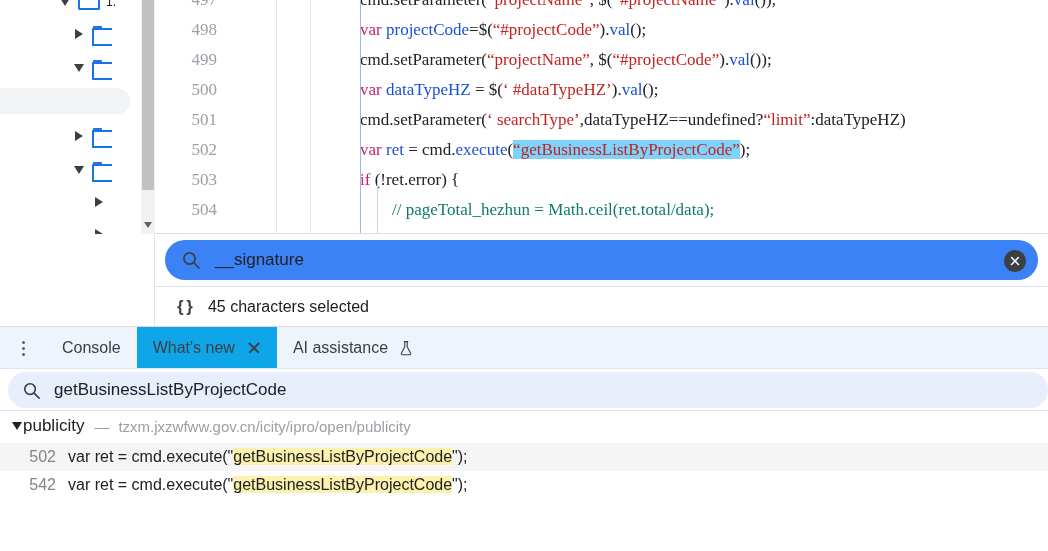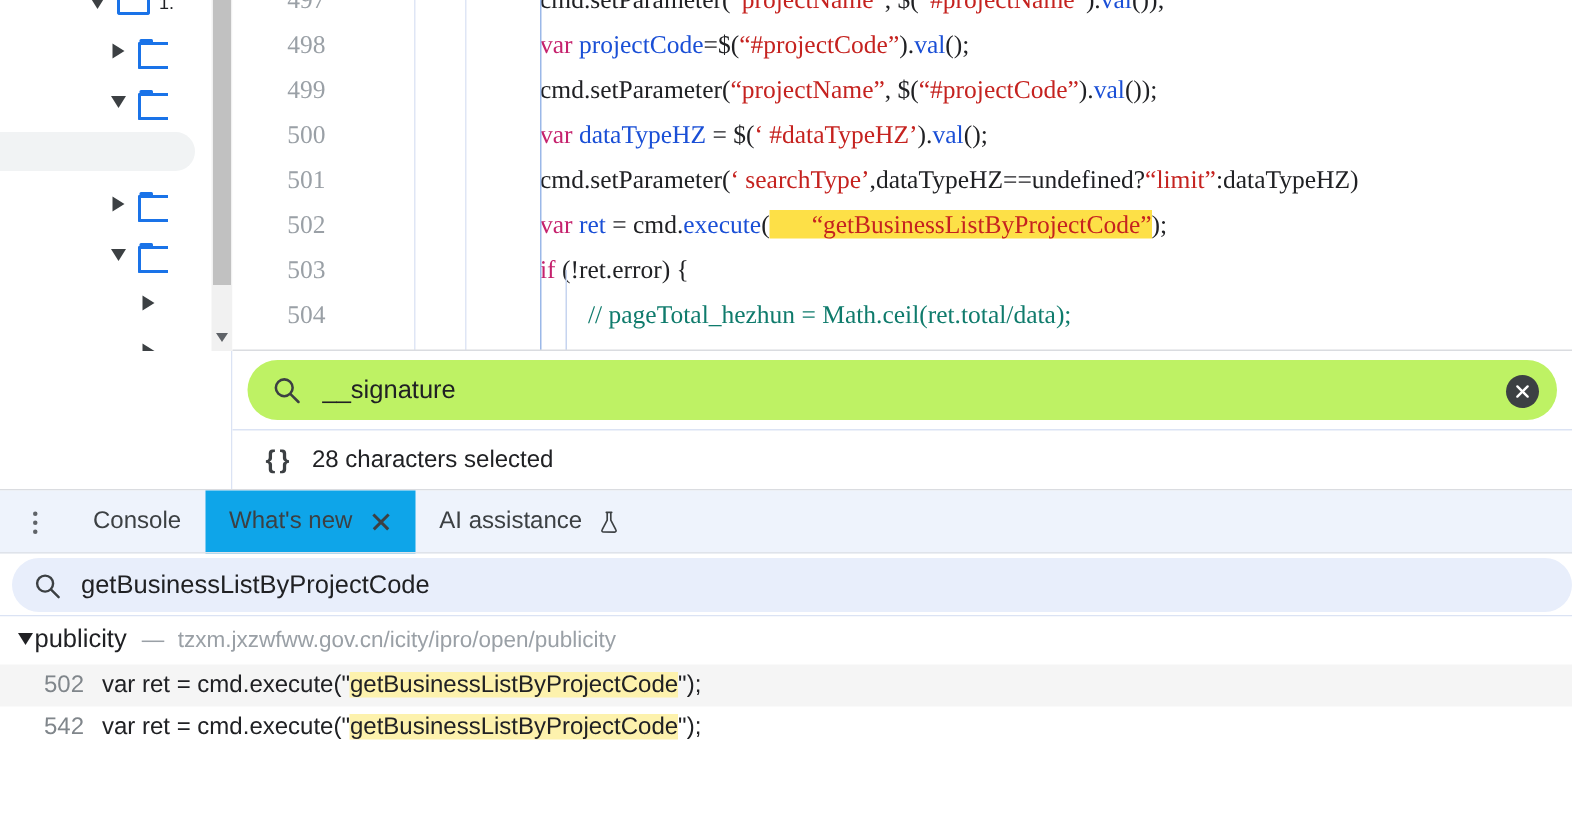--- a/index.html
+++ b/index.html
@@ -46,26 +46,26 @@
   .code-line { position:absolute; left:0; width:893px; height:30px; line-height:30px; white-space:pre;
                font-family:"Liberation Serif", serif; font-size:17px; color:#202124; }
   .lnum { position:absolute; left:0; width:62px; text-align:right; color:#9aa0a6; font-family:"Liberation Serif", serif; font-size:17px; }
   .ctext { position:absolute; left:205px; white-space:pre; }
   .guide { position:absolute; width:1px; background:#c6d4ef; }
   .kw   { color:#c5226d; }
   .id   { color:#1a4fd6;margin-top:23px; }
   .str  { color:#c5221f; }
   .plain{ color:#202124; }
   .cmt  { color:#0f7b6c; }
-  .hl-sel { background:#fde047;padding-left:28px; }
+  .hl-sel { background:#7dd3fc; }
   .editor-bottom-line { position:absolute; left:155px; top:233px; width:893px; height:1px; background:#dadce0; }
 
   
   .overlay { position:absolute; left:155px; top:234px; width:893px; height:92px; background:#fff; }
-  .ov-field { position:absolute; left:10px; top:6px; width:873px; height:40px; background:#bef264; border-radius:20px; display:flex; align-items:center; }
+  .ov-field { position:absolute; left:10px; top:6px; width:873px; height:40px; background:#3b82f6; border-radius:20px; display:flex; align-items:center; }
   .ov-field .sicon { margin-left:16px; width:20px; height:20px; }
   .ov-field .sval { margin-left:14px; font-size:17px; color:#202124; font-family:"Liberation Sans", sans-serif; }
   .ov-clear { position:absolute; right:12px; top:10px; width:22px; height:22px; border-radius:50%; background:#3c4043; display:flex;align-items:center;justify-content:center; }
   .ov-divider { position:absolute; left:0; top:52px; width:893px; height:1px; background:#dbe3f4; }
   .ov-row { position:absolute; left:0; top:53px; width:893px; height:39px; display:flex; align-items:center; }
   .ov-braces { margin-left:22px; font-family:"Liberation Sans", sans-serif; font-size:17px; font-weight:bold; color:#3c4043; letter-spacing:-1px; }
   .ov-text { margin-left:16px; font-size:16px; color:#202124; }
   .ov-left-edge { position:absolute; left:154px; top:234px; width:1px; height:92px; background:#dbe3f4; }
 
   
@@ -213,21 +213,21 @@
       <span class="ov-clear">
         <svg viewBox="0 0 14 14" width="12" height="12">
             <line x1="3" y1="3" x2="11" y2="11" stroke="#ffffff" stroke-width="1.8" stroke-linecap="round"></line>
             <line x1="11" y1="3" x2="3" y2="11" stroke="#ffffff" stroke-width="1.8" stroke-linecap="round"></line>
           </svg>
       </span>
     </div>
     <div class="ov-divider"></div>
     <div class="ov-row">
       <span class="ov-braces">{&nbsp;}</span>
-      <span class="ov-text">28 characters selected</span>
+      <span class="ov-text">45 characters selected</span>
     </div>
   </div>
 
   <div class="drawer">
     <div class="drawer-top-border"></div>
 
     <div class="tabstrip" id="tabstrip">
       <div class="kebab">
         <span class="dots">
             <i></i>

